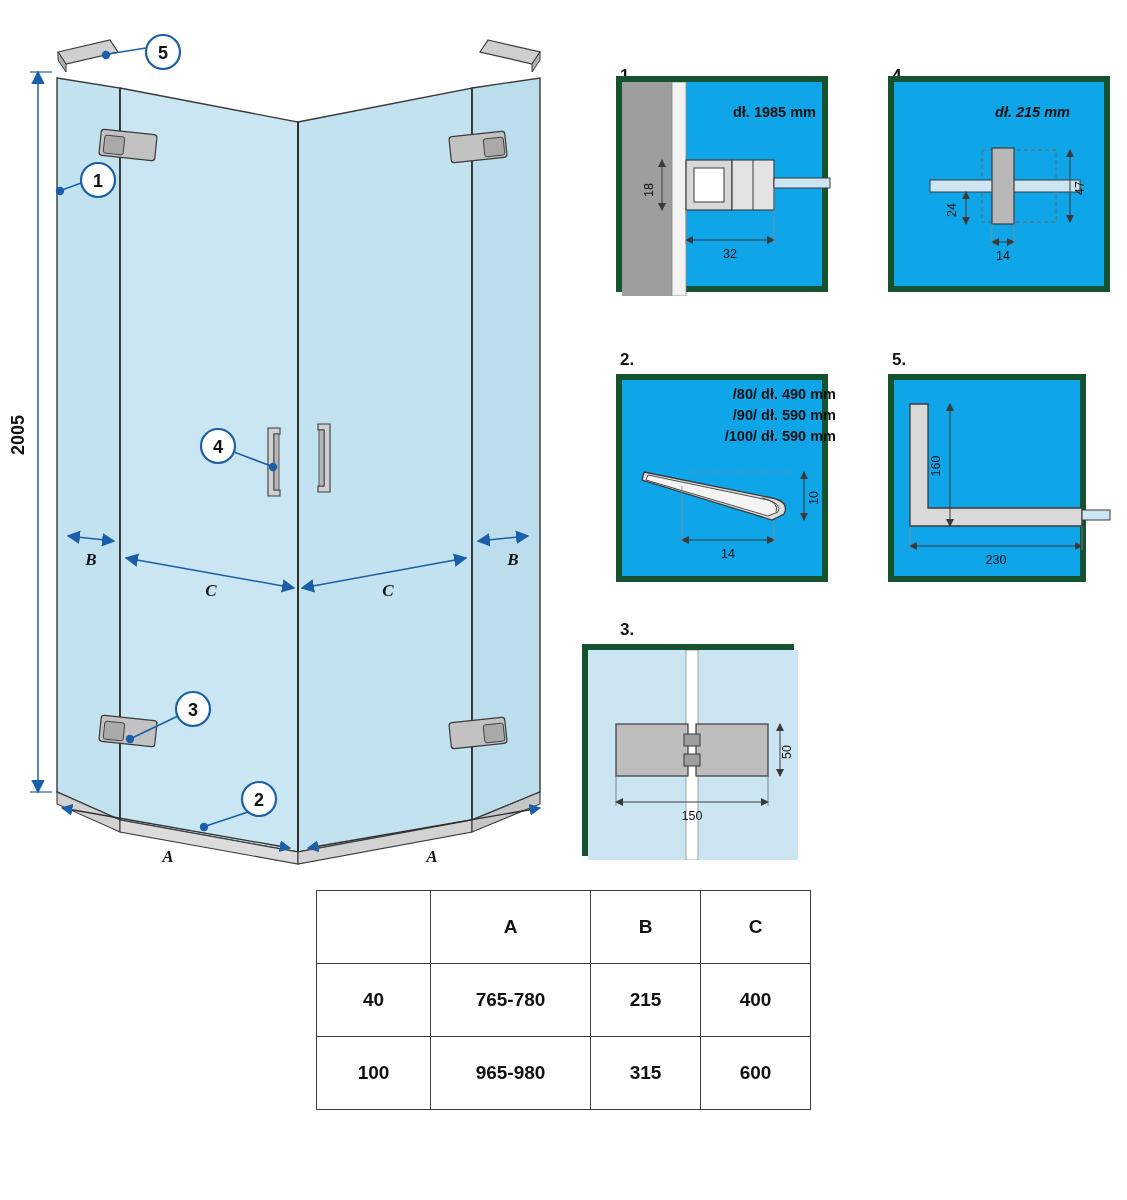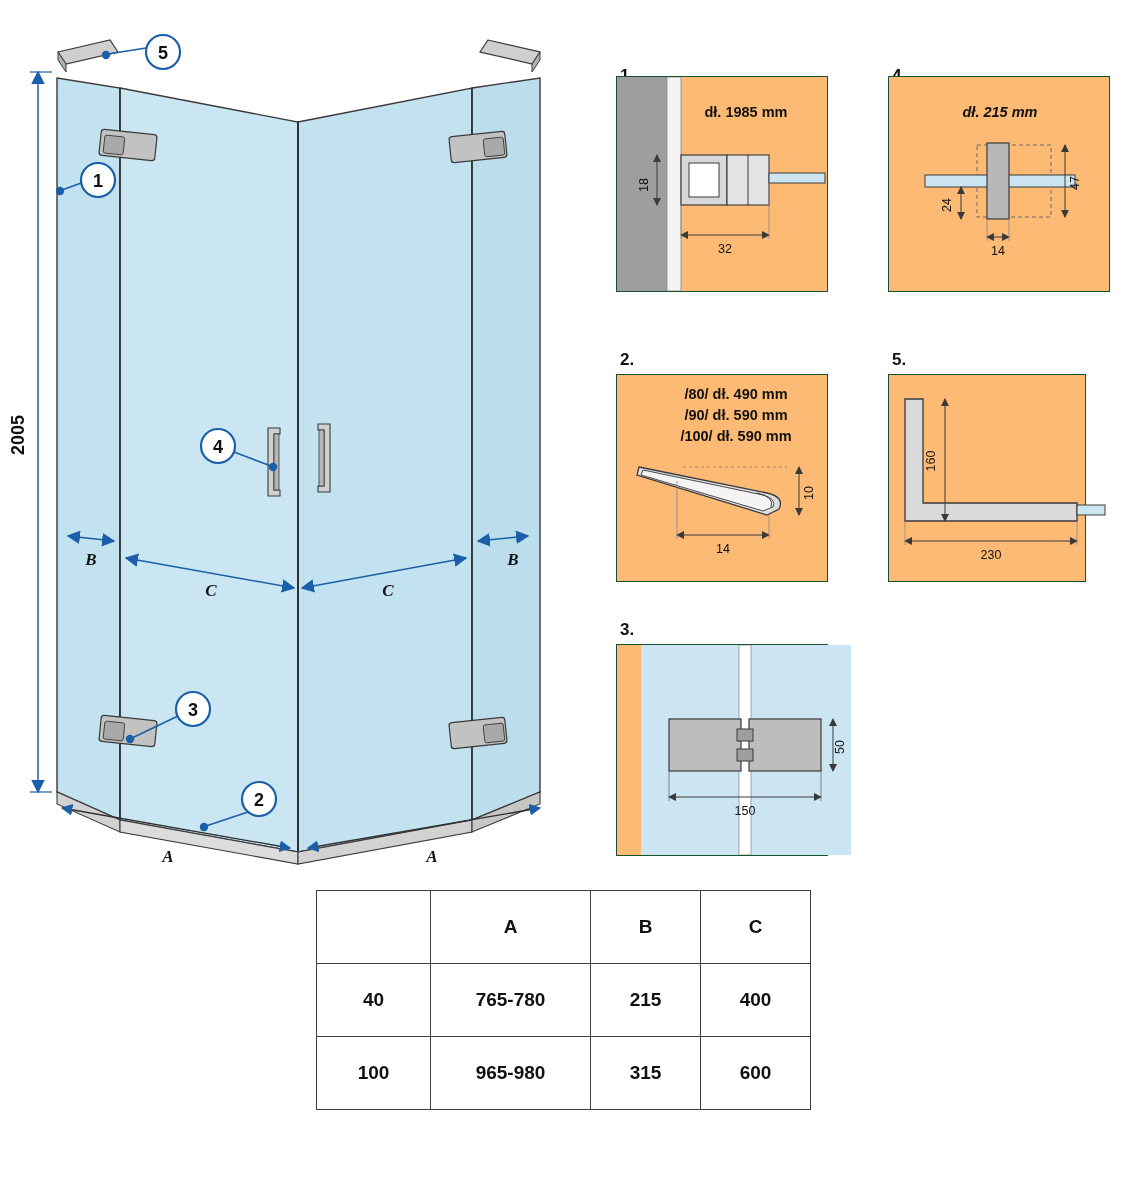--- a/index.html
+++ b/index.html
@@ -28,48 +28,48 @@
     position: absolute;
     left: 0;
     top: 0;
     width: 600px;
     height: 880px;
   }
 
   
   .detail-panel {
     position: absolute;
-    border: 1px solid #14532d;
-    background: #fdba74;
+    border: 6px solid #14532d;
+    background: #0ea5e9;
     box-sizing: border-box;
   }
   .detail-num {
     position: absolute;
     font-weight: bold;
     font-size: 17px;
     color: #111;
   }
   .detail-caption {
     position: absolute;
     font-size: 14.5px;
     font-weight: bold;
     color: #111;
-    text-align: center;
+    text-align: right;
     white-space: nowrap;
   }
 
   #panel1 { left: 616px; top: 76px; width: 212px; height: 216px; }
   #num1   { left: 620px; top: 66px; }
   #panel4 { left: 888px; top: 76px; width: 222px; height: 216px; }
   #num4   { left: 892px; top: 66px; }
   #panel2 { left: 616px; top: 374px; width: 212px; height: 208px; }
   #num2   { left: 620px; top: 350px; }
   #panel5 { left: 888px; top: 374px; width: 198px; height: 208px; }
   #num5   { left: 892px; top: 350px; }
-  #panel3 { left: 616px; top: 644px; width: 212px; height: 212px; padding-left: 24px; }
+  #panel3 { left: 582px; top: 644px; width: 212px; height: 212px; }
   #num3   { left: 620px; top: 620px; }
 
   
   #spec-table {
     position: absolute;
     left: 316px;
     top: 890px;
     width: 494px;
     border-collapse: collapse;
     table-layout: fixed;

